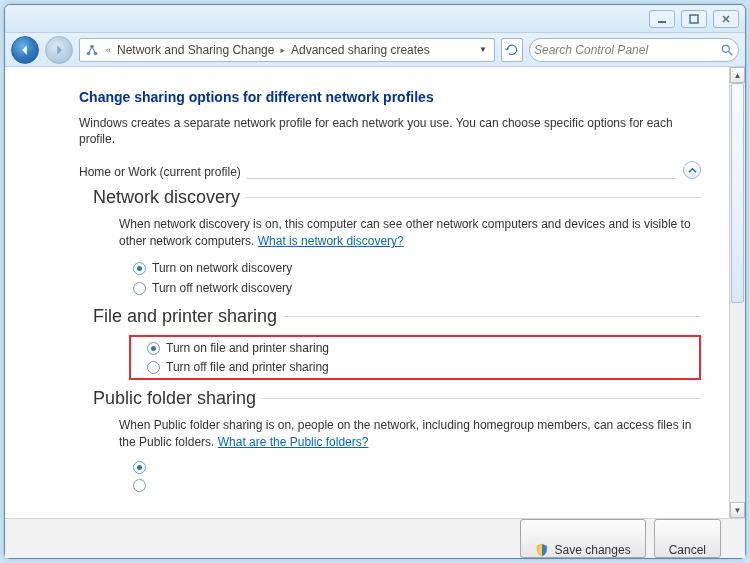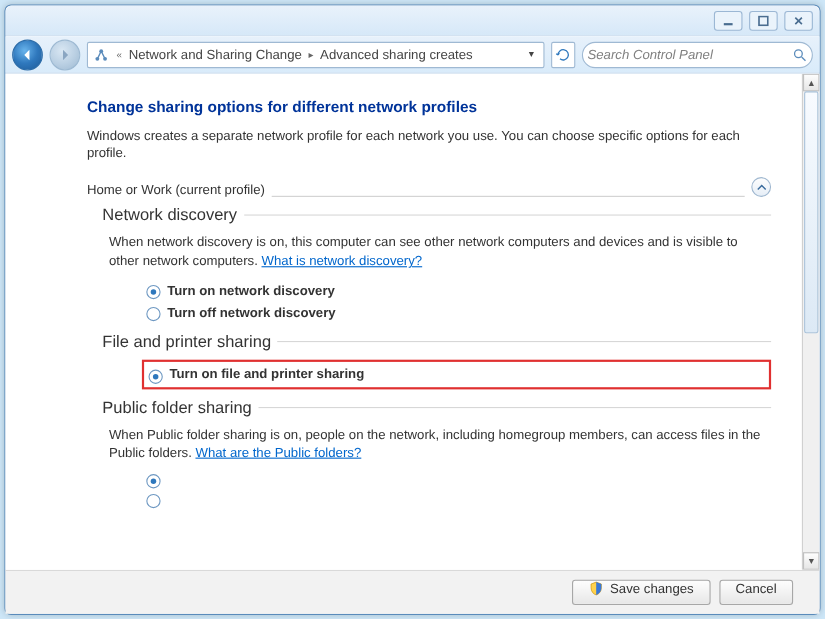--- a/index.html
+++ b/index.html
@@ -160,70 +160,70 @@
     font-size:9px; color:#3a6b9c;
     margin-left:6px;
     cursor:pointer;
   }
   .subsection {
     margin-left: 14px;
     margin-top: 8px;
   }
   .sub-hdr {
     display:flex; align-items:center;
-    font-size:15px;
+    font-size:18px;
     color:#333;
     margin-bottom: 8px;
   }
   .sub-hdr .rule { flex:1; height:1px; background:#d7d7d7; margin-left:6px;}
   .subtext {
-    margin-left: 6px;
+    margin-left: 26px;
     line-height:1.4;
     margin-bottom:8px;
   }
   .subtext a { color:#0066cc; text-decoration:underline; cursor:pointer;}
   .radios { margin-left: 40px; }
-  .radio-row { display:flex; align-items:flex-end; gap:6px; padding:2px 0; line-height:1.35;font-weight:bold;}
+  .radio-row { display:flex; align-items:center; gap:6px; padding:2px 0; line-height:1.35;}
   .radio {
     width:13px; height:13px; border-radius:50%;
     border:1px solid #6e98c2;
     background:#fff;
     display:flex; align-items:center; justify-content:center;
     flex-shrink:0;
     margin-top:1px;
     cursor:pointer;
   }
   .radio.sel::after {
     content:""; width:5px; height:5px; border-radius:50%; background:#2f78bd;
   }
   .highlight-box {
     border:2px solid #e03030;
-    padding:2px 4px;
+    padding:2px 16px;
     margin-left:36px;
   }
   .highlight-box .radio-row { padding:1px 0;}
   
   .footer {
     height: 40px;
     border-top:1px solid #d6d6d6;
     background:#f2f2f2;
     display:flex;
     align-items:center;
     justify-content:flex-end;
     gap:8px;
     padding: 0 24px;
   }
   .btn {
-    height:23px;
+    height:39px;
     padding: 0 14px;
     border:1px solid #a7a7a7;
     border-radius:3px;
     background:linear-gradient(#fdfdfd,#e7e7e7);
     font-size:12px;
-    display:flex; align-items:flex-start; gap:6px;
+    display:flex; align-items:flex-end; gap:6px;
     cursor:pointer;
     color:#333;
   }
   .shield {
     width:14px; height:14px; display:inline-block;
   }
 </style>
 </head>
 <body>
 
@@ -329,20 +329,24 @@
       <div class="subsection">
         <div class="sub-hdr">
           <span>File and printer sharing</span>
           <span class="rule"></span>
         </div>
         <div class="highlight-box">
           <div class="radio-row">
             <span class="radio sel"></span>
             <span>Turn on file and printer sharing</span>
           </div>
+          <div class="radio-row">
+            <span class="radio"></span>
+            <span>Turn off file and printer sharing</span>
+          </div>
         </div>
       </div>
 
       <div class="subsection">
         <div class="sub-hdr">
           <span>Public folder sharing</span>
           <span class="rule"></span>
         </div>
         <div class="subtext">
           <span>When Public folder sharing is on, people on the network, including homegroup members, can access files in the Public folders. </span><a>What are the Public folders?</a>

